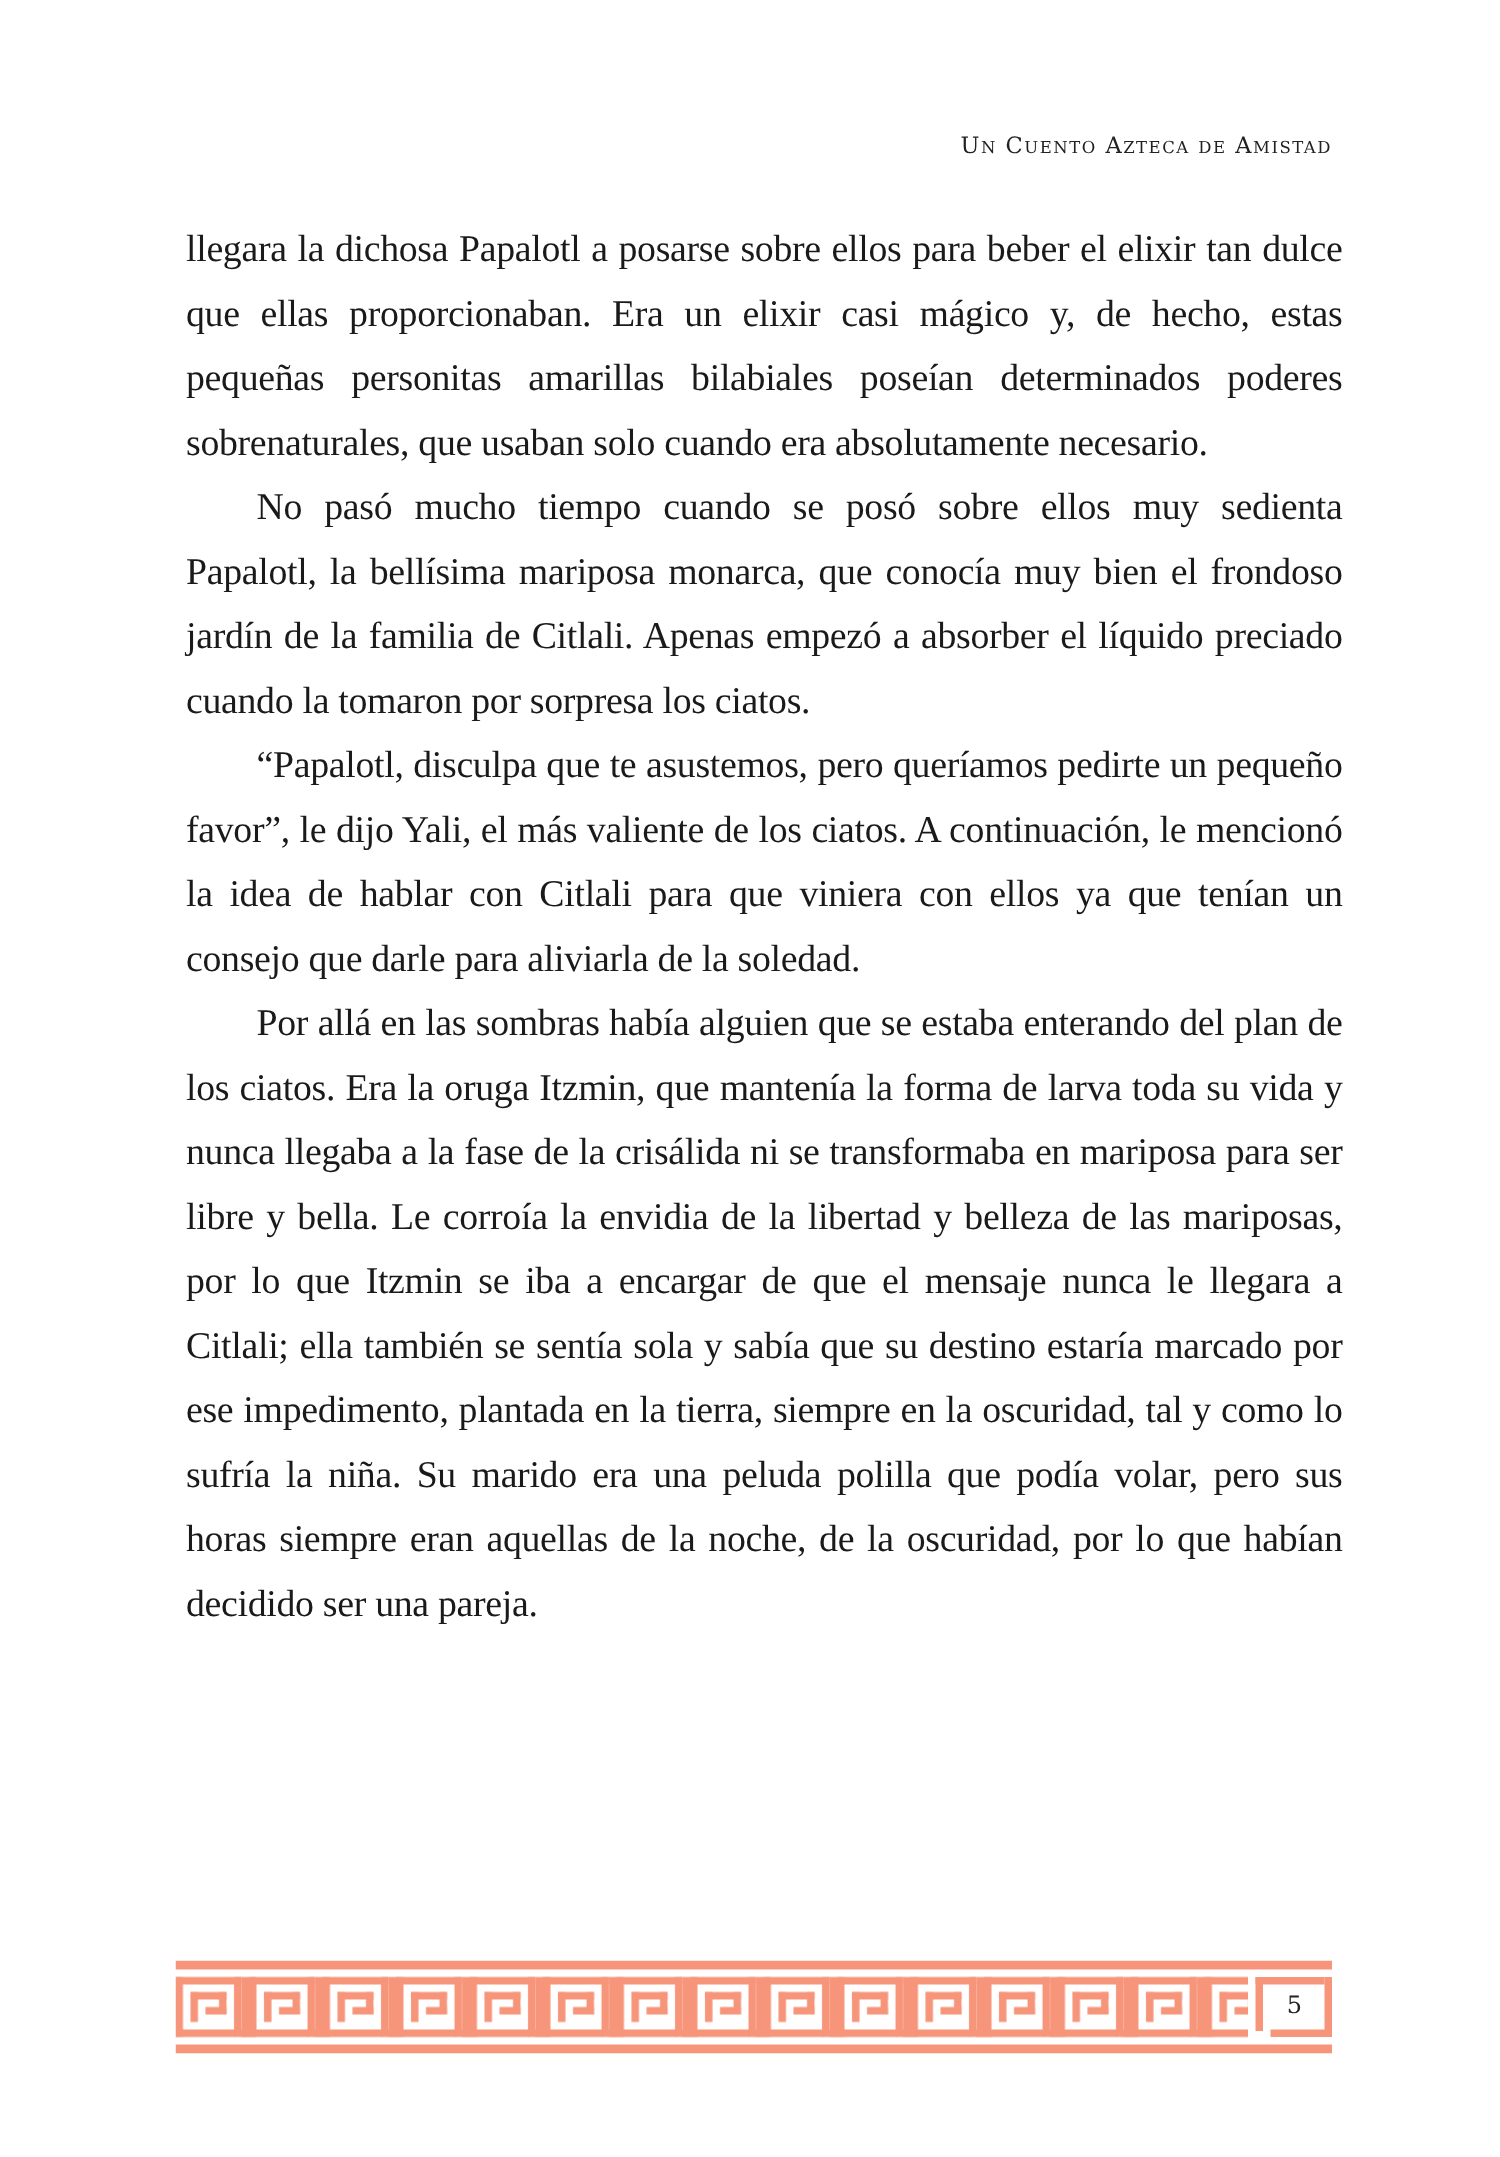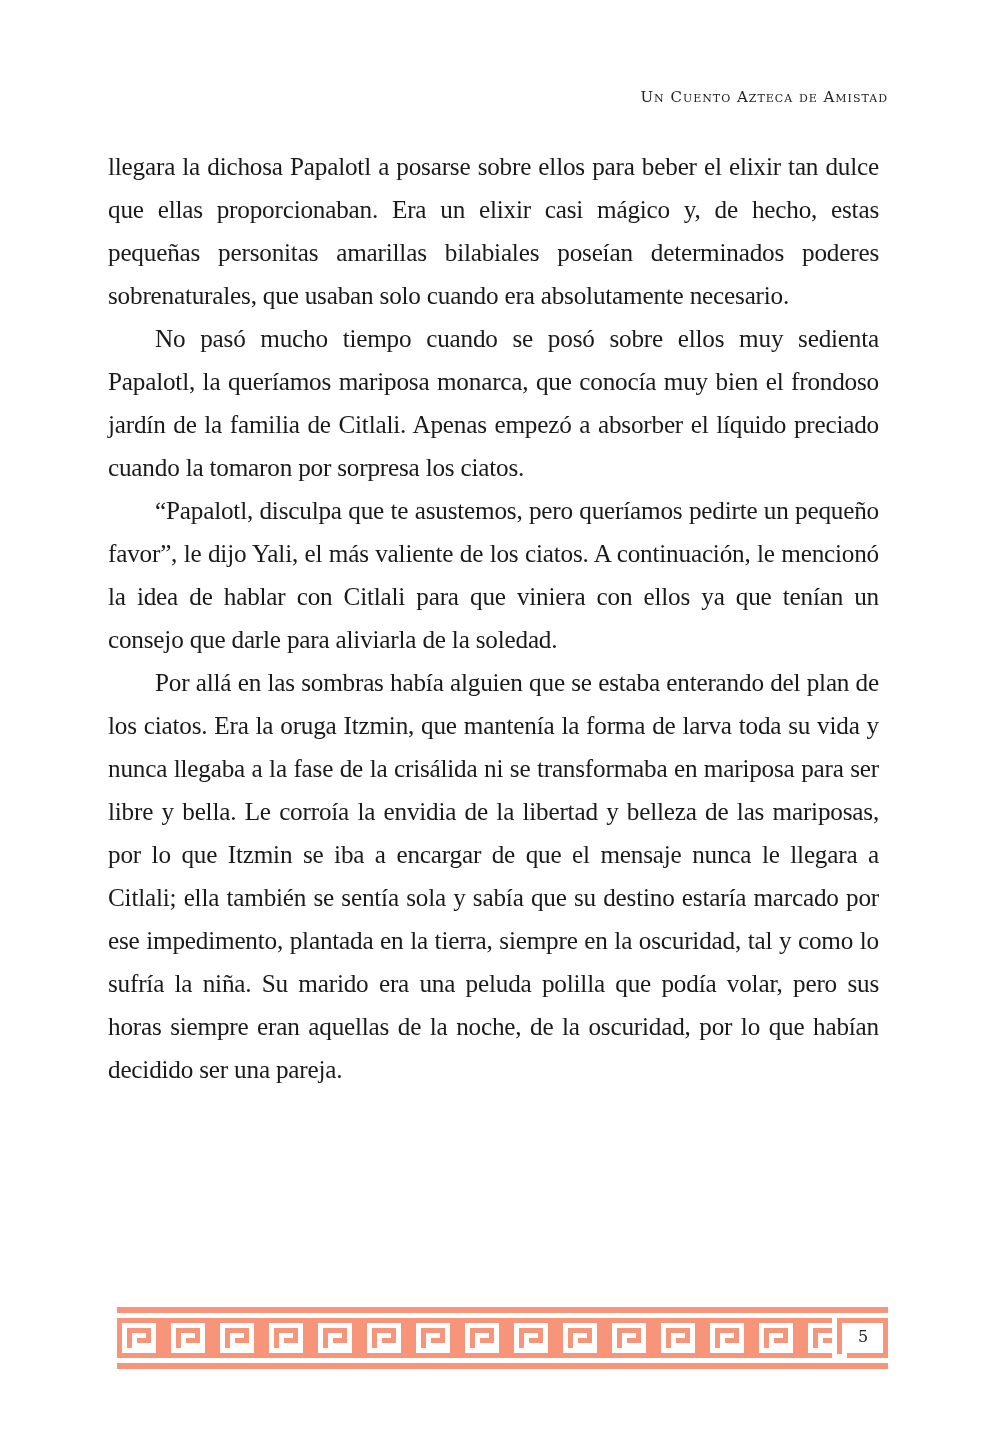--- a/index.html
+++ b/index.html
@@ -21,21 +21,21 @@
       right: 112px;
       font-family: "DejaVu Serif", "Liberation Serif", serif;
       font-variant: small-caps;
       font-size: 15px;
       letter-spacing: 1px;
       color: #222;
       text-align: center;
     }
     .body-text {
       position: absolute;
-      left: 108px;
+      left: 124px;
       top: 145px;
       width: 771px;
       font-size: 25.2px;
       line-height: 43px;
       text-align: justify;
       letter-spacing: -0.2px;
     }
     .body-text p {
       margin: 0;
       text-indent: 47px;
@@ -63,21 +63,21 @@
       color: #222;
     }
   </style>
 </head>
 <body>
 
 <div class="running-header">Un Cuento Azteca de Amistad</div>
 
 <div class="body-text">
   <p class="continued">llegara la dichosa Papalotl a posarse sobre ellos para beber el elixir tan dulce que ellas proporcionaban. Era un elixir casi mágico y, de hecho, estas pequeñas personitas amarillas bilabiales poseían determinados poderes sobrenaturales, que usaban solo cuando era absolutamente necesario.</p>
-  <p>No pasó mucho tiempo cuando se posó sobre ellos muy sedienta Papalotl, la queríamos mariposa monarca, que conocía muy bien el frondoso jardín de la familia de Citlali. Apenas empezó a absorber el líquido preciado cuando la tomaron por sorpresa los ciatos.</p>
+  <p>No pasó mucho tiempo cuando se posó sobre ellos muy sedienta Papalotl, la bellísima mariposa monarca, que conocía muy bien el frondoso jardín de la familia de Citlali. Apenas empezó a absorber el líquido preciado cuando la tomaron por sorpresa los ciatos.</p>
   <p>“Papalotl, disculpa que te asustemos, pero queríamos pedirte un pequeño favor”, le dijo Yali, el más valiente de los ciatos. A continuación, le mencionó la idea de hablar con Citlali para que viniera con ellos ya que tenían un consejo que darle para aliviarla de la soledad.</p>
   <p>Por allá en las sombras había alguien que se estaba enterando del plan de los ciatos. Era la oruga Itzmin, que mantenía la forma de larva toda su vida y nunca llegaba a la fase de la crisálida ni se transformaba en mariposa para ser libre y bella. Le corroía la envidia de la libertad y belleza de las mariposas, por lo que Itzmin se iba a encargar de que el mensaje nunca le llegara a Citlali; ella también se sentía sola y sabía que su destino estaría marcado por ese impedimento, plantada en la tierra, siempre en la oscuridad, tal y como lo sufría la niña. Su marido era una peluda polilla que podía volar, pero sus horas siempre eran aquellas de la noche, de la oscuridad, por lo que habían decidido ser una pareja.</p>
 </div>
 
 <svg class="border-ornament" viewBox="0 0 771 62" xmlns="http://www.w3.org/2000/svg">
   <defs>
     <pattern id="meander" x="0" y="0" width="49" height="62" patternUnits="userSpaceOnUse">
       <g class="mfill">
 
         <rect x="0" y="11" width="5" height="40"></rect>

